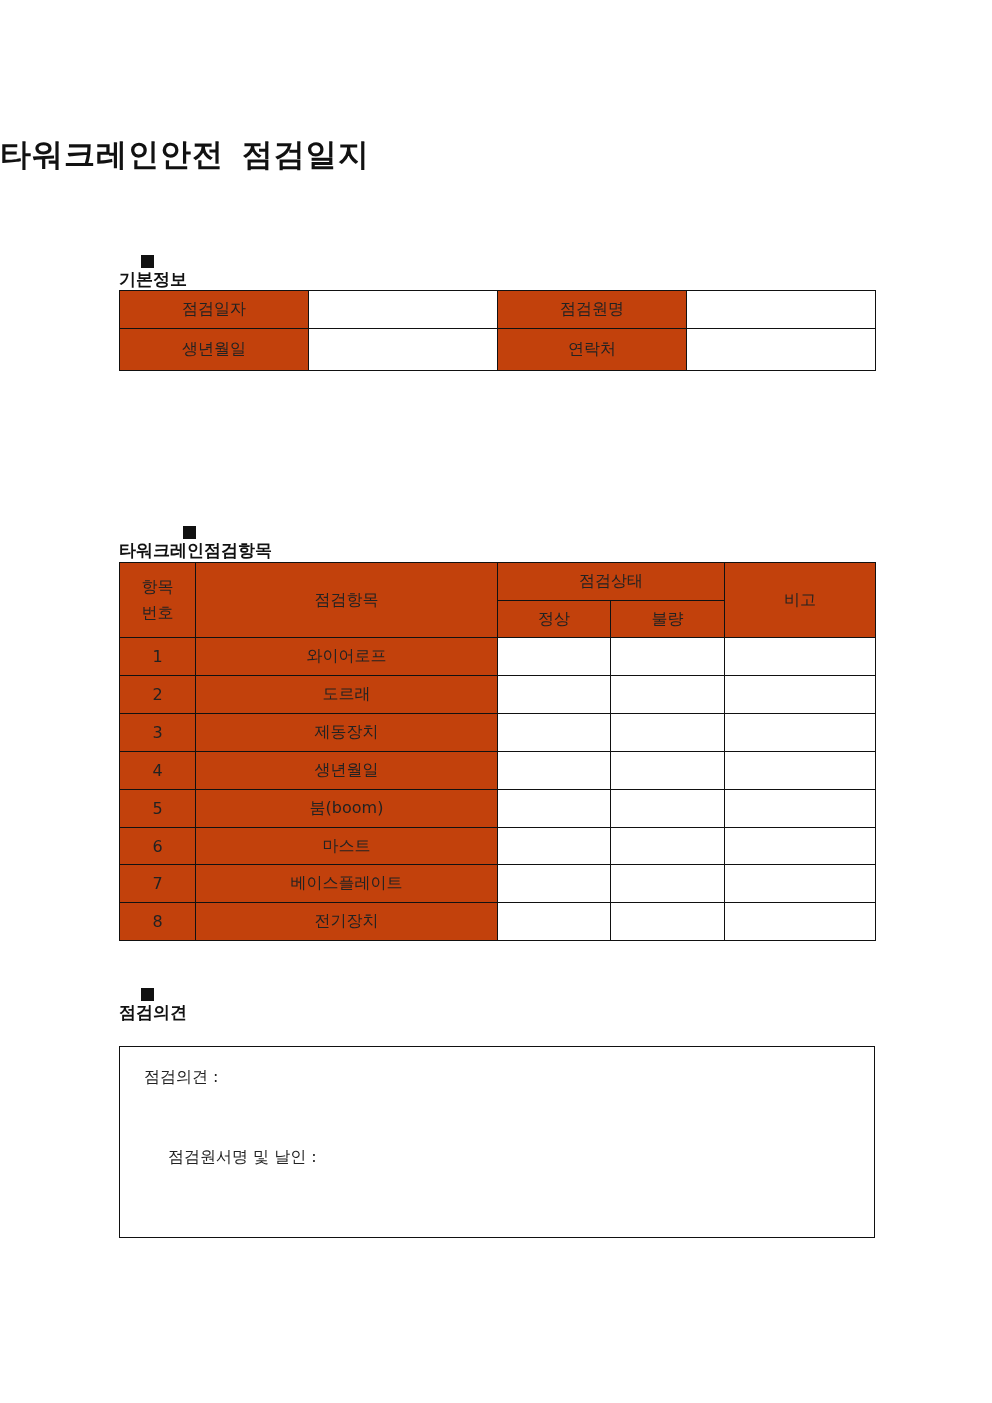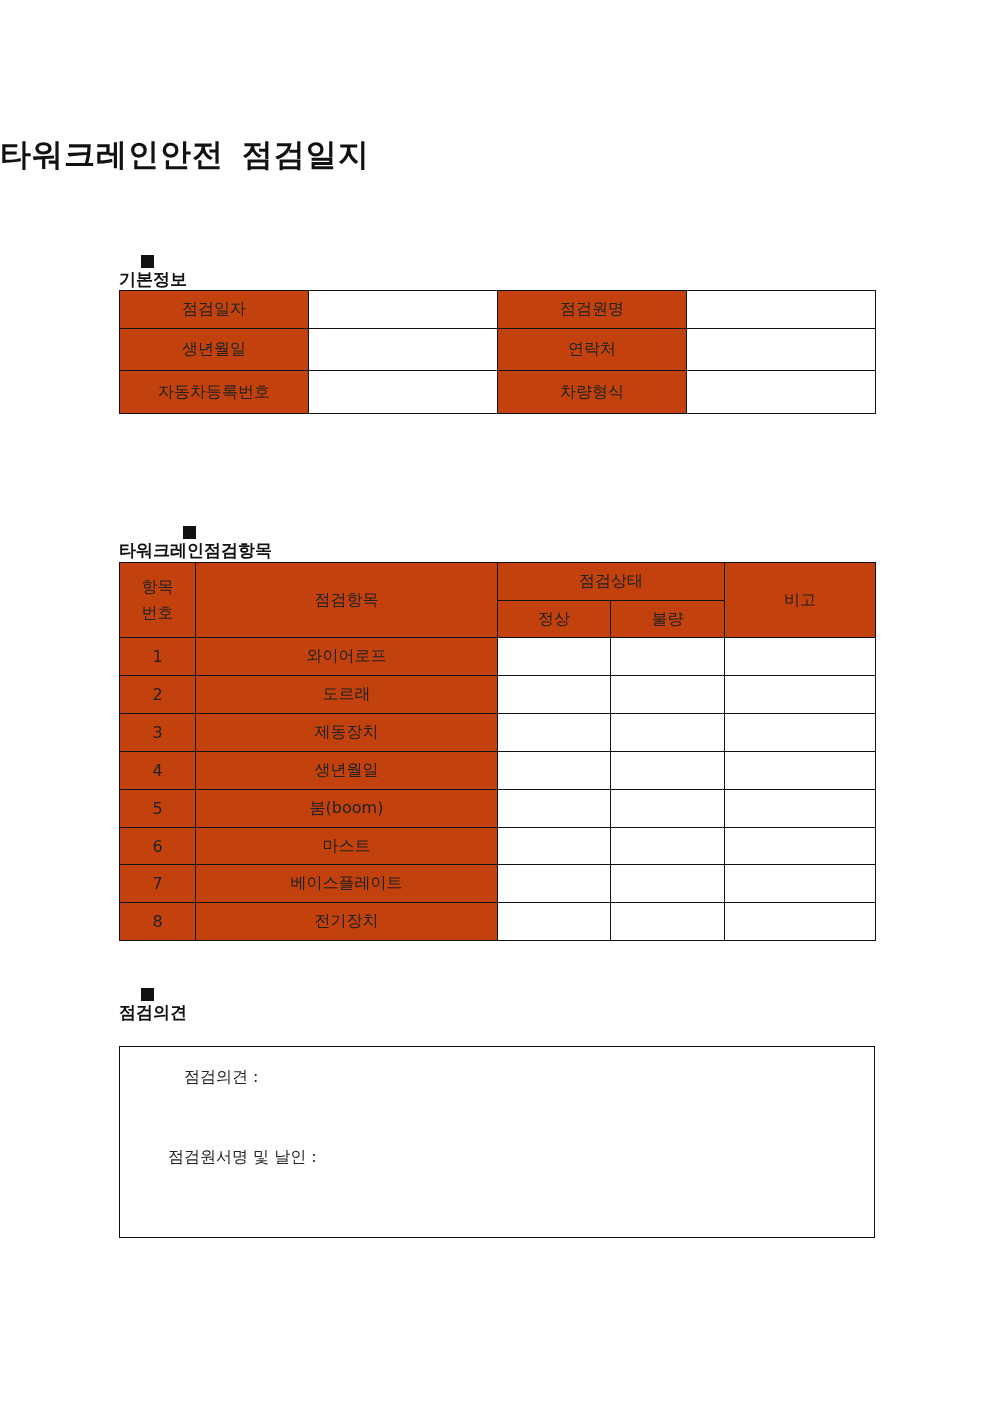--- a/index.html
+++ b/index.html
@@ -108,26 +108,20 @@
       <tr style="height:38px;">
     <td class="label">점검일자</td>
     <td class="value"></td>
     <td class="label">점검원명</td>
     <td class="value"></td>
   </tr>
   <tr style="height:42px;">
     <td class="label">생년월일</td>
     <td class="value"></td>
     <td class="label">연락처</td>
-    <td class="value"></td>
-  </tr>
-  <tr style="height:43px;">
-    <td class="label">자동차등록번호</td>
-    <td class="value"></td>
-    <td class="label">차량형식</td>
     <td class="value"></td>
   </tr>
 </tbody>
   </table>
 
 <div class="section-heading" style="top:526px;text-align:right;">
   <span class="square"></span>
   <span>타워크레인점검항목</span>
 </div>
 
@@ -208,21 +202,21 @@
   </tr>
 </tbody>
   </table>
 
 <div class="section-heading" style="top:988px;">
   <span class="square"></span>
   <span>점검의견</span>
 </div>
 
 <div class="opinion-box">
-  <div class="opinion-line" style="top:20px;margin-left:40px;">
+  <div class="opinion-line" style="top:20px;">
     <span>점검의견 :</span>
     <span></span>
   </div>
   <div class="opinion-line" style="top:100px;margin-left:24px;">
     <span>점검원서명 및 날인 :</span>
     <span></span>
   </div>
 </div>
 
 </body></html>

